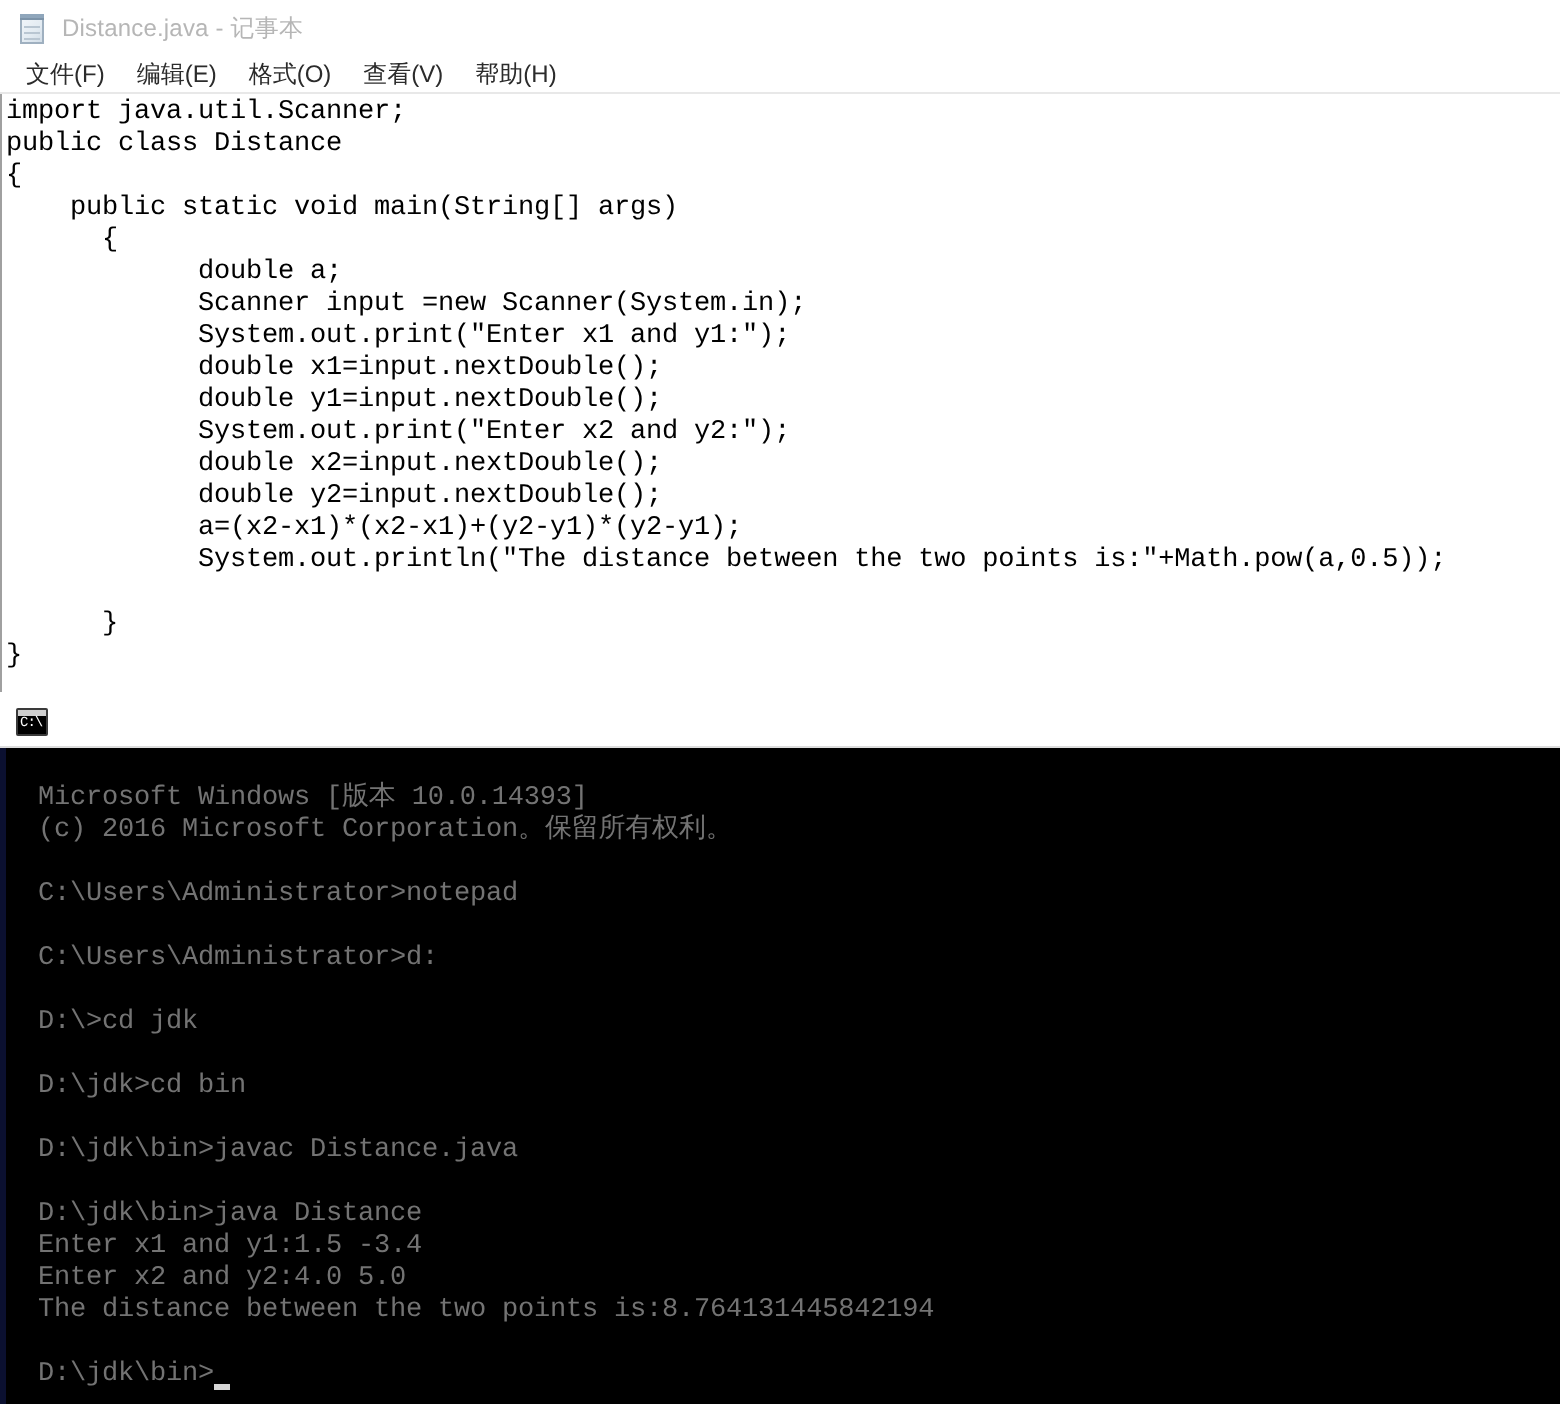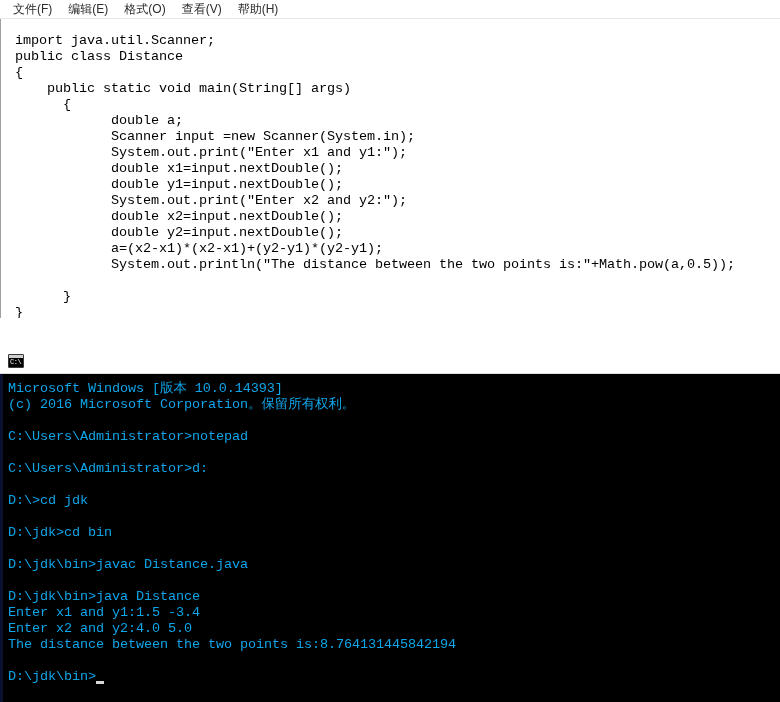--- a/index.html
+++ b/index.html
@@ -103,21 +103,21 @@
 
   .np-textarea {
     position: relative;
     height: 299px;
     background: #ffffff;
     border-left: 1px solid #a0a0a0;
     box-sizing: border-box;
     overflow: hidden;
   }
   .np-code {
-    margin: 12px;
+    margin: 0;
     padding: 2px 0 0 2px;
     font-family: "Liberation Mono", "DejaVu Sans Mono", monospace;
     font-size: 13.5px;
     line-height: 16px;
     color: #000000;
     white-space: pre;
     letter-spacing: -0.1px;
   }
 
   
@@ -182,46 +182,56 @@
     overflow: hidden;
   }
   .cmd-leftstrip {
     position: absolute;
     left: 0; top: 0;
     width: 3px;
     height: 100%;
     background: #0b1030;
   }
   .cmd-text {
-    margin: 5px;
+    margin: 16px;
     padding: 2px 0 0 3px;
     font-family: "Liberation Mono", "DejaVu Sans Mono", monospace;
     font-size: 13.5px;
     line-height: 16px;
-    color: #0ea5e9;
+    color: #737373;
     white-space: pre;
     letter-spacing: -0.1px;
     position: relative;
   }
   .cmd-cursor {
     display: inline-block;
     width: 8px;
     height: 3px;
     background: #d6d6d6;
     vertical-align: bottom;
     margin-bottom: 1px;
   }
 </style>
 </head>
 <body>
 
 <div id="screen">
 
   <div class="notepad-window">
 
+    <div class="np-titlebar">
+      <span class="np-icon">
+        <span class="pad-body"></span>
+        <span class="pad-spiral"></span>
+        <span class="pad-line" style="top:6px"></span>
+        <span class="pad-line" style="top:9px"></span>
+        <span class="pad-line" style="top:12px"></span>
+      </span>
+      <span class="np-title-text">Distance.java - 记事本</span>
+    </div>
 
     <div class="np-menubar">
       <span class="np-menu-item">文件(F)</span>
       <span class="np-menu-item">编辑(E)</span>
       <span class="np-menu-item">格式(O)</span>
       <span class="np-menu-item">查看(V)</span>
       <span class="np-menu-item">帮助(H)</span>
     </div>
 
     <div class="np-textarea">

